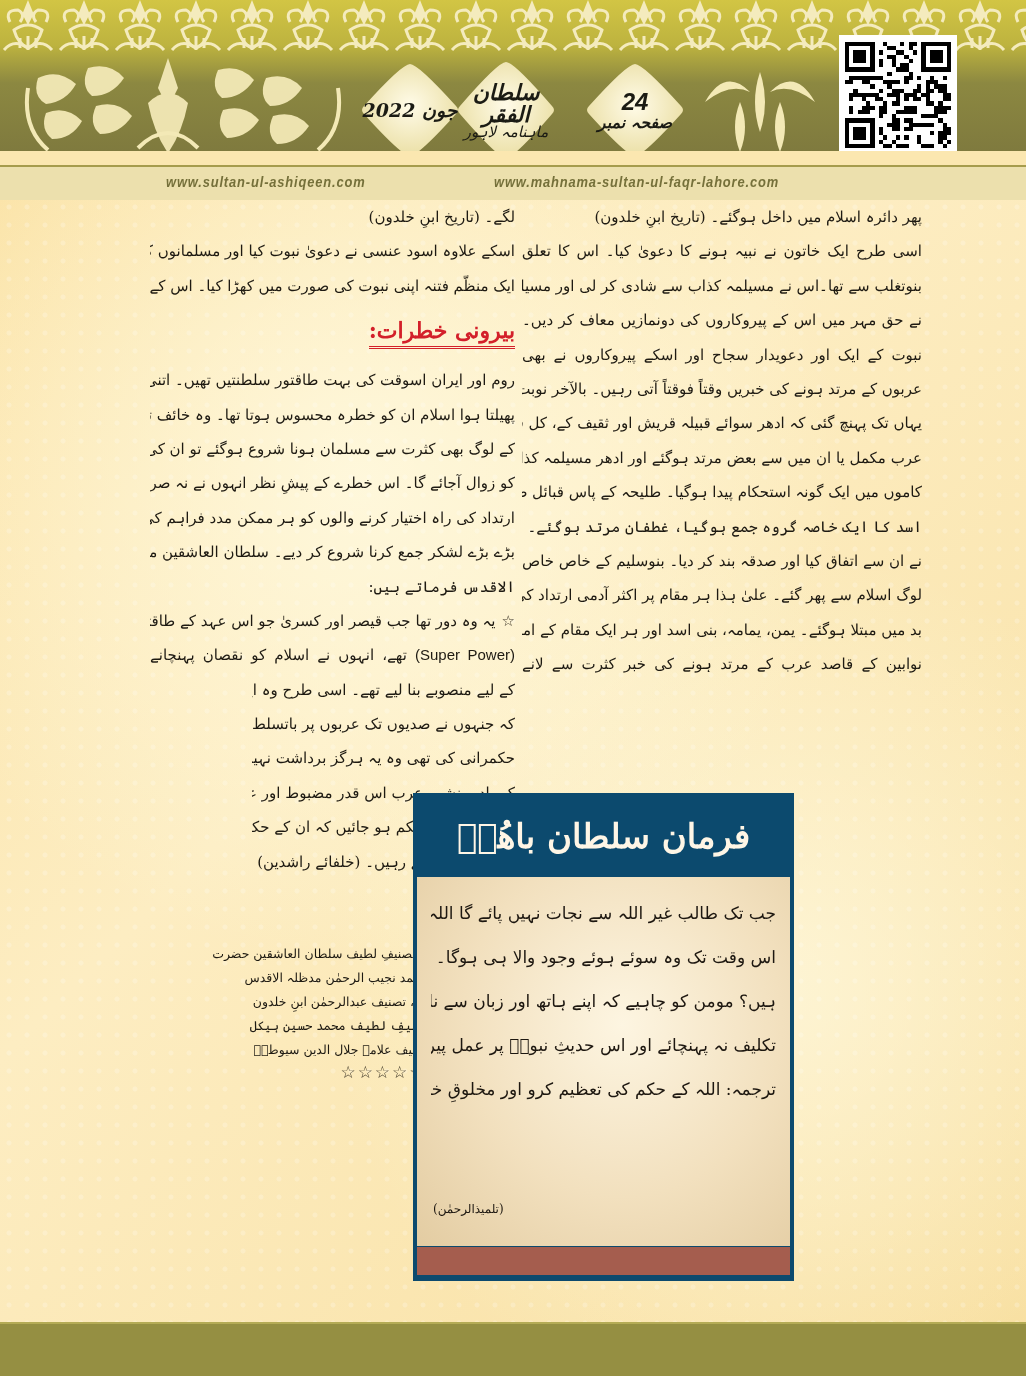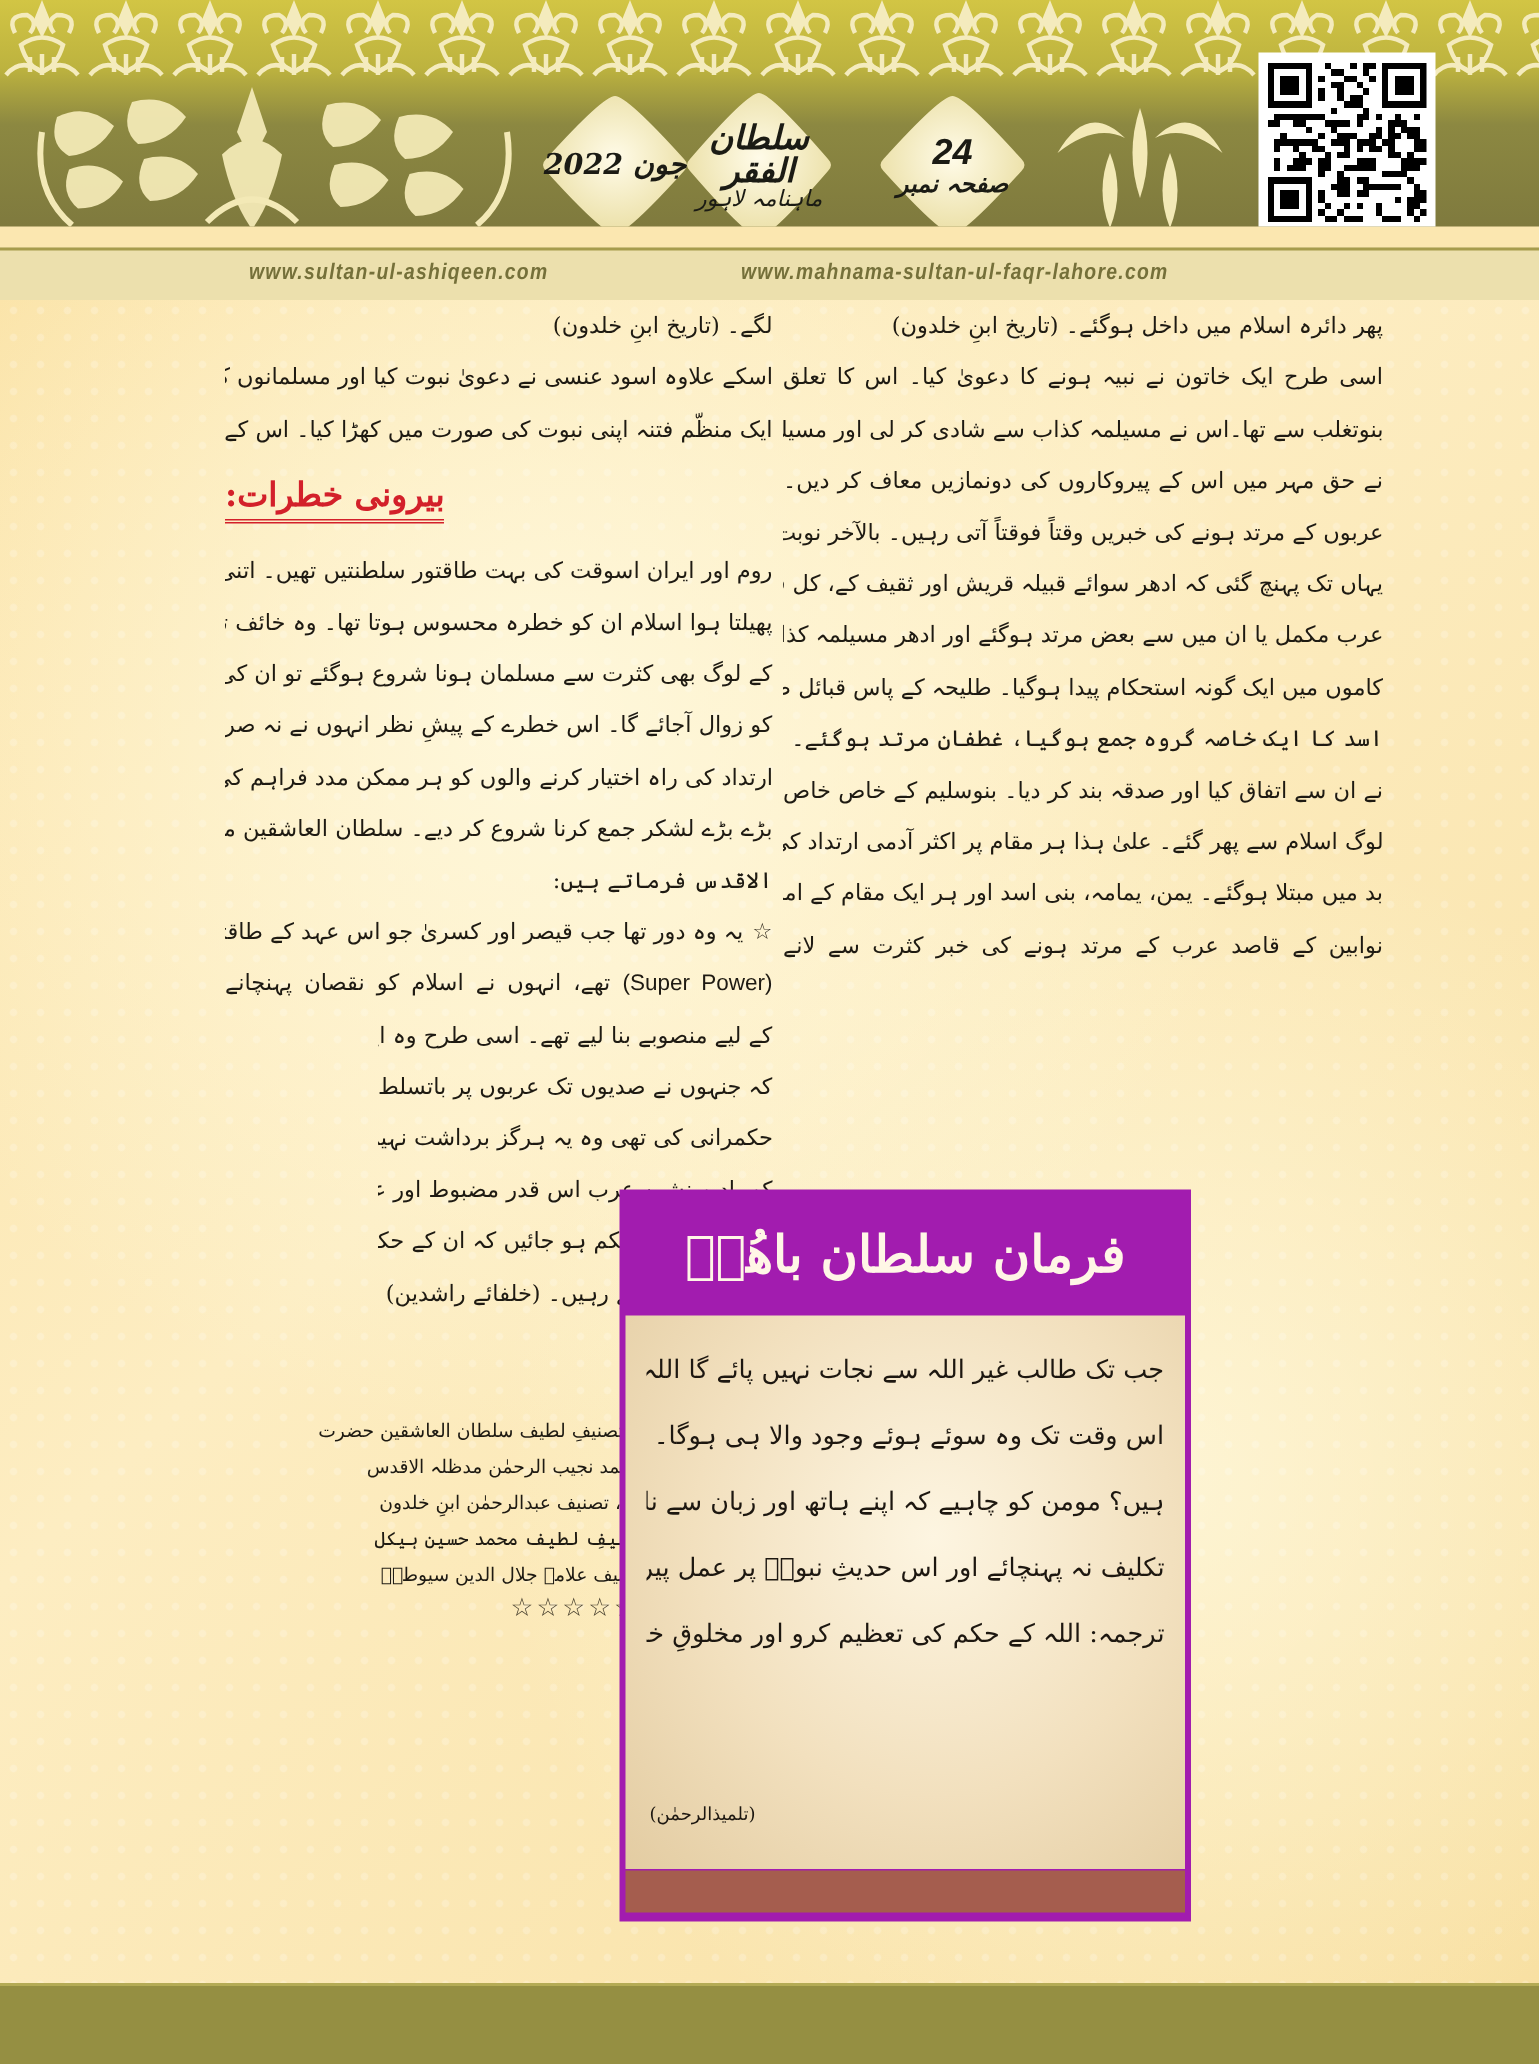--- a/index.html
+++ b/index.html
@@ -97,35 +97,35 @@
   .line.last { text-align-last: right; }
   .small-line { display: block; font-size: 12.5px; height: 24px; line-height: 24px; white-space: nowrap; }
 
   .col-right { left: 522px; top: 200px; width: 400px; }
   .col-left { left: 150px; top: 200px; width: 365px; }
 
   .heading-red {
     color: #d3202a; font-size: 22px; font-weight: bold; display: inline-block;
     border-bottom: 3px double #d3202a; padding-bottom: 2px; line-height: 1.3;
   }
-  .heading-wrap { height: 60px; display: flex; align-items: flex-end; justify-content: flex-end; padding-bottom: 14px; box-sizing: border-box; }
+  .heading-wrap { height: 60px; display: flex; align-items: flex-end; justify-content: flex-start; padding-bottom: 14px; box-sizing: border-box; }
 
   .star { font-family: "DejaVu Sans", sans-serif; color: #3b3426; font-size: 15px; margin-left: 6px; }
 
   .refs-title {
     display: inline-block; font-size: 15px; font-weight: bold;
     border-bottom: 3px double #2b2418; line-height: 1.3; padding-bottom: 1px;
   }
   .stars-row { font-family: "DejaVu Sans", sans-serif; font-size: 17px; letter-spacing: 2px; color: #4a4230; text-align: center; direction: ltr; }
   .latin { font-family: "Liberation Sans", sans-serif; direction: ltr; unicode-bidi: embed; }
 
   
   .farman {
     position: absolute; left: 413px; top: 793px; width: 381px; height: 488px;
-    background: #a21caf; box-sizing: border-box; padding: 7px 4px 0 4px;
+    background: #0c4a6e; box-sizing: border-box; padding: 7px 4px 0 4px;
   }
   .farman-title-bar {
     height: 72px; display: flex; align-items: center; justify-content: center;
     direction: rtl;
   }
   .farman-title {
     color: #fff6e6; font-family: "DejaVu Serif", serif; font-size: 34px; font-weight: bold;
   }
   .farman-body {
     position: absolute; left: 4px; top: 84px; width: 373px; height: 369px;
@@ -668,20 +668,21 @@
 <div class="url-strip">
   <span class="url url-1">www.sultan-ul-ashiqeen.com</span>
   <span class="url url-2">www.mahnama-sultan-ul-faqr-lahore.com</span>
 </div>
 
 <div class="col col-right">
   <span class="line last"><span>پھر دائرہ اسلام میں داخل ہوگئے۔ (تاریخ ابنِ خلدون)</span></span>
   <span class="line">اسی طرح ایک خاتون نے نبیہ ہونے کا دعویٰ کیا۔ اس کا تعلق</span>
   <span class="line">بنوتغلب سے تھا۔اس نے مسیلمہ کذاب سے شادی کر لی اور مسیلمہ</span>
   <span class="line">نے حق مہر میں اس کے پیروکاروں کی دونمازیں معاف کر دیں۔</span>
+  <span class="line">نبوت کے ایک اور دعویدار سجاح اور اسکے پیروکاروں نے بھی</span>
   <span class="line">عربوں کے مرتد ہونے کی خبریں وقتاً فوقتاً آتی رہیں۔ بالآخر نوبت</span>
   <span class="line">یہاں تک پہنچ گئی کہ ادھر سوائے قبیلہ قریش اور ثقیف کے، کل قبائلِ</span>
   <span class="line">عرب مکمل یا ان میں سے بعض مرتد ہوگئے اور ادھر مسیلمہ کذاب کے</span>
   <span class="line">کاموں میں ایک گونہ استحکام پیدا ہوگیا۔ طلیحہ کے پاس قبائل طے اور</span>
   <span class="line">اسد کا ایک خاصہ گروہ جمع ہوگیا، غطفان مرتد ہوگئے۔ بنو ہوازن</span>
   <span class="line">نے ان سے اتفاق کیا اور صدقہ بند کر دیا۔ بنوسلیم کے خاص خاص</span>
   <span class="line">لوگ اسلام سے پھر گئے۔ علیٰ ہذا ہر مقام پر اکثر آدمی ارتداد کی بلائے</span>
   <span class="line">بد میں مبتلا ہوگئے۔ یمن، یمامہ، بنی اسد اور ہر ایک مقام کے امراو</span>
   <span class="line">نوابین کے قاصد عرب کے مرتد ہونے کی خبر کثرت سے لانے</span>
 </div>

